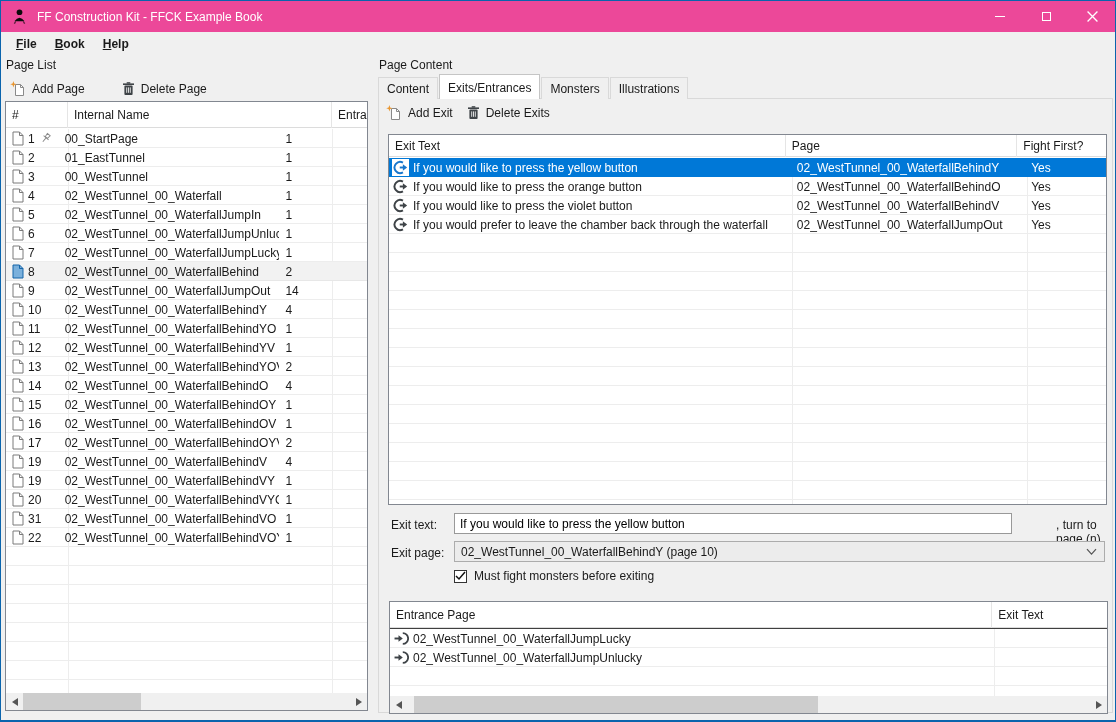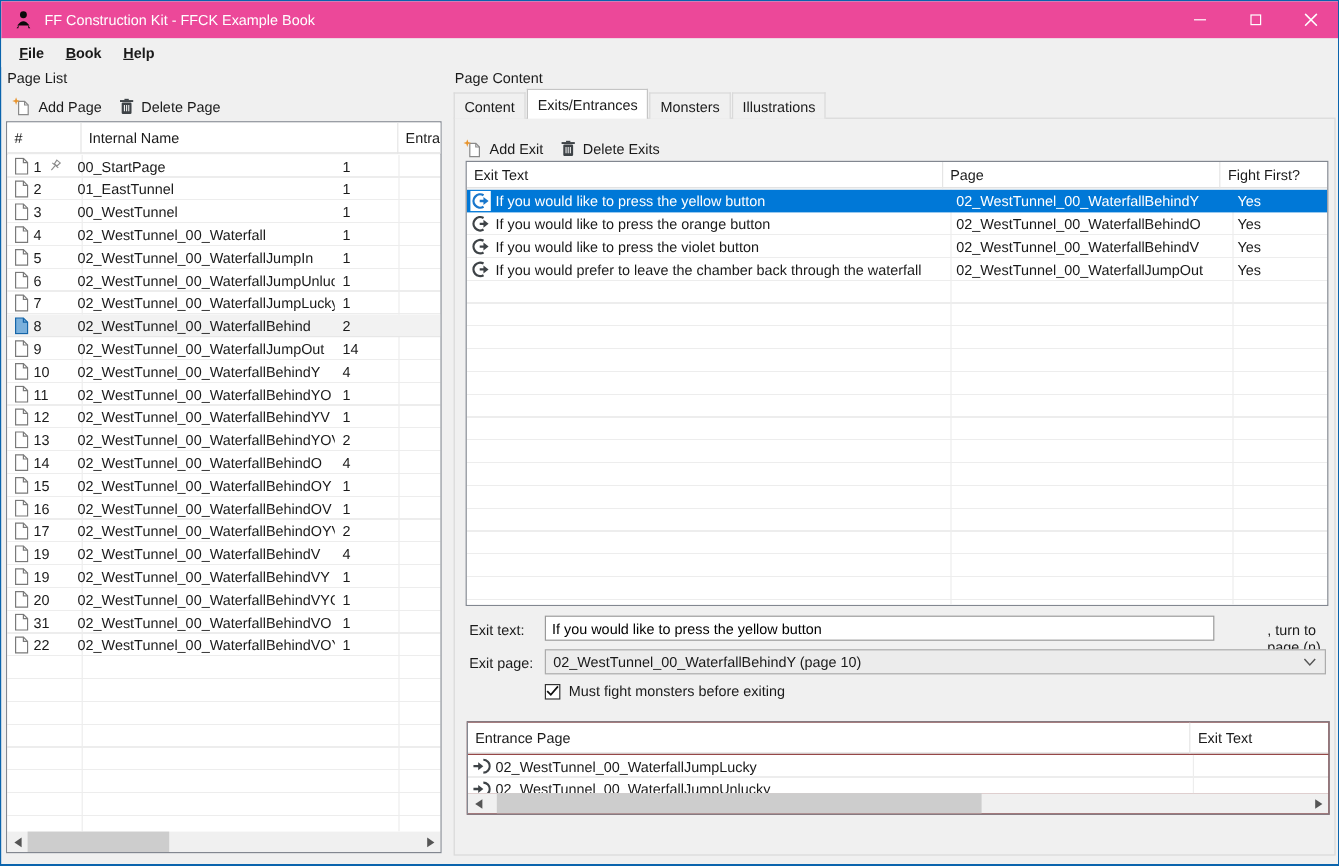--- a/index.html
+++ b/index.html
@@ -64,21 +64,21 @@
   .sel .chip{background:#fff;}
   
   .frm-label{position:absolute;}
   .exit-text-input{position:absolute;left:75px;top:414px;width:558px;height:21px;border:1px solid #999;padding:1px 5px;font-family:"Liberation Sans",sans-serif;font-size:12px;background:#fff;}
   .suffix{position:absolute;left:639px;top:419px;margin-left:38px;}
   .combo{position:absolute;left:75px;top:442px;width:651px;height:21px;background:#ececec;border:1px solid #acacac;display:flex;align-items:center;padding-left:6px;}
   .combo-chevron{position:absolute;right:7px;top:6px;}
   .checkbox-row{position:absolute;left:75px;top:470px;display:flex;align-items:center;gap:7px;}
   .checkbox{width:13px;height:13px;border:1px solid #333;background:#fff;display:flex;align-items:center;justify-content:center;}
   
-  .entr-table{position:absolute;left:10px;top:502px;width:719px;height:78px;background:#7f1d1d;border:1px solid #828790;overflow:hidden;padding-left:28px;}
+  .entr-table{position:absolute;left:10px;top:502px;width:719px;height:113px;background:#404040;border:1px solid #828790;overflow:hidden;padding-left:28px;}
   .en-header{position:absolute;top:0;left:0;right:0;height:26px;background:#fff;border-bottom:1px solid #dcdcdc;display:flex;}
   .en-h1{width:604px;} .en-h2{width:115px;border-right:none;}
   .en-body{position:absolute;top:27px;left:0;right:0;bottom:17px;overflow:hidden;
     background:repeating-linear-gradient(to bottom,#fff 0 18px,#ededed 18px 19px);}
   .en-row{position:relative;height:19px;display:flex;align-items:center;}
   .en-c1{width:604px;padding-left:4px;display:flex;align-items:center;gap:4px;}
   .en-c2{width:115px;padding-left:6px;}
 </style>
 </head>
 <body>
@@ -114,21 +114,21 @@
 
   <div class="menubar">
       <div class="menu-item">File</div>
       <div class="menu-item">Book</div>
       <div class="menu-item">Help</div>
     </div>
 
   <div class="panel-label" style="left:5px;">Page List</div>
   <div class="panel-label" style="left:378px;">Page Content</div>
 
-  <div class="toolbar" style="left:2px;top:76px;height:24px;">
+  <div class="toolbar" style="left:2px;top:76px;height:24px;gap:23px;">
     <div class="tool-btn">
       <span class="icn">
         <svg width="16" height="16" viewBox="0 0 16 16">
             <path d="M5.5 3.5 h5 l3 3 v8 h-8 z" fill="#fff" stroke="#8a8a8a"></path>
             <path d="M10.5 3.5 v3 h3" fill="none" stroke="#8a8a8a"></path>
             <path d="M3.4 0 L4.2 2.4 6.6 3.2 4.2 4 3.4 6.4 2.6 4 0.2 3.2 2.6 2.4 Z" fill="#E8952F"></path>
           </svg>
       </span>
       <span>Add Page</span>
     </div>
@@ -419,21 +419,21 @@
 
   <div class="tabs" id="tabs">
       <div class="tab">Content</div>
       <div class="tab active">Exits/Entrances</div>
       <div class="tab">Monsters</div>
       <div class="tab">Illustrations</div>
     </div>
 
   <div class="tab-page">
 
-    <div class="toolbar" style="left:0;top:13px;height:24px;">
+    <div class="toolbar" style="left:0;top:2px;height:24px;">
       <div class="tool-btn">
         <span class="icn">
           <svg width="16" height="16" viewBox="0 0 16 16">
               <path d="M5.5 3.5 h5 l3 3 v8 h-8 z" fill="#fff" stroke="#8a8a8a"></path>
               <path d="M10.5 3.5 v3 h3" fill="none" stroke="#8a8a8a"></path>
               <path d="M3.4 0 L4.2 2.4 6.6 3.2 4.2 4 3.4 6.4 2.6 4 0.2 3.2 2.6 2.4 Z" fill="#E8952F"></path>
             </svg>
         </span>
         <span>Add Exit</span>
       </div>

